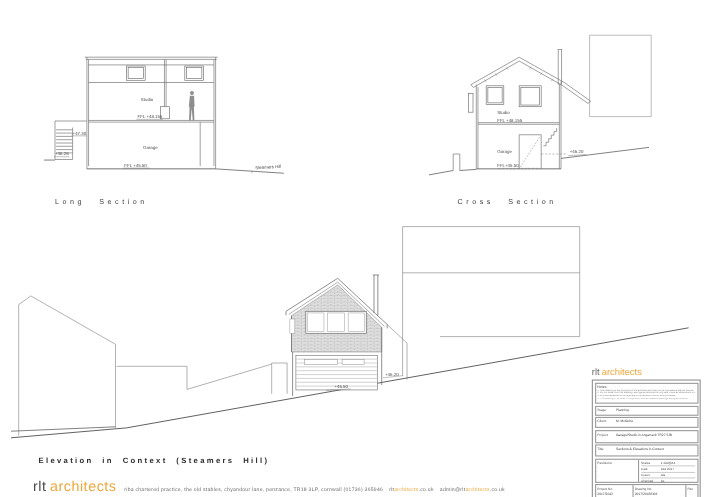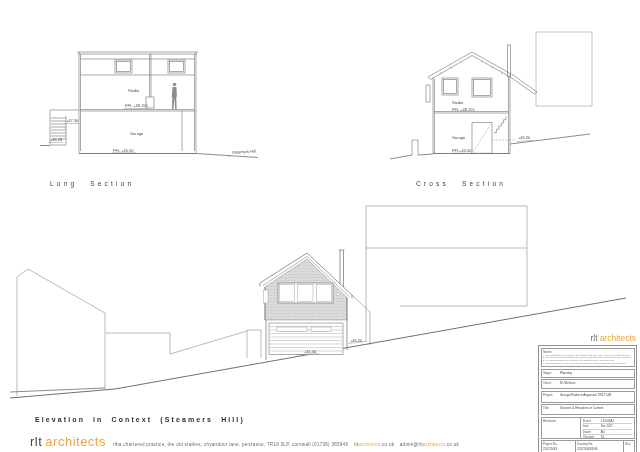--- a/index.html
+++ b/index.html
@@ -20,21 +20,21 @@
     color:#2e2e2e;white-space:nowrap;
   }
   
   .footer{position:absolute;left:30px;top:434px;display:flex;align-items:baseline;white-space:nowrap;}
   .logo-rlt{font-size:13px;color:#4a4a4a;letter-spacing:0.5px;}
   .logo-arch{font-size:13px;color:#eda63a;margin-left:3px;letter-spacing:0.5px;}
   .contact{font-size:4.6px;color:#6b6b6b;margin-left:7px;letter-spacing:0.25px;}
   .contact .hl{color:#eda63a;}
   
   .tblock{position:absolute;left:538px;top:333px;width:99px;}
-  .tb-logo{text-align:right;font-size:8.5px;padding-right:1px;line-height:11px;}
+  .tb-logo{text-align:left;font-size:8.5px;padding-right:1px;line-height:11px;}
   .tb-logo .r{color:#6b6b6b;}
   .tb-logo .a{color:#eda63a;margin-left:2px;}
   .tb-box{border:0.8px solid #8f8f8f;background:#fff;margin-top:1px;padding:1.5px;}
   .tb-sub{border:0.6px solid #9a9a9a;margin-bottom:1.5px;padding:1px 1.5px;}
   .tb-notes-label{font-size:3.2px;color:#555;}
   .tb-note{font-size:2.2px;color:#7a7a7a;line-height:1.35;white-space:nowrap;overflow:hidden;}
   .tb-row{display:flex;align-items:flex-start;}
   .tb-row .k{font-size:3px;color:#555;width:17px;flex:none;}
   .tb-row .v{font-size:3px;color:#3f3f3f;}
   .tb-stage{height:5px;} .tb-client{height:6px;} .tb-project{height:8px;} .tb-title{height:7px;}

